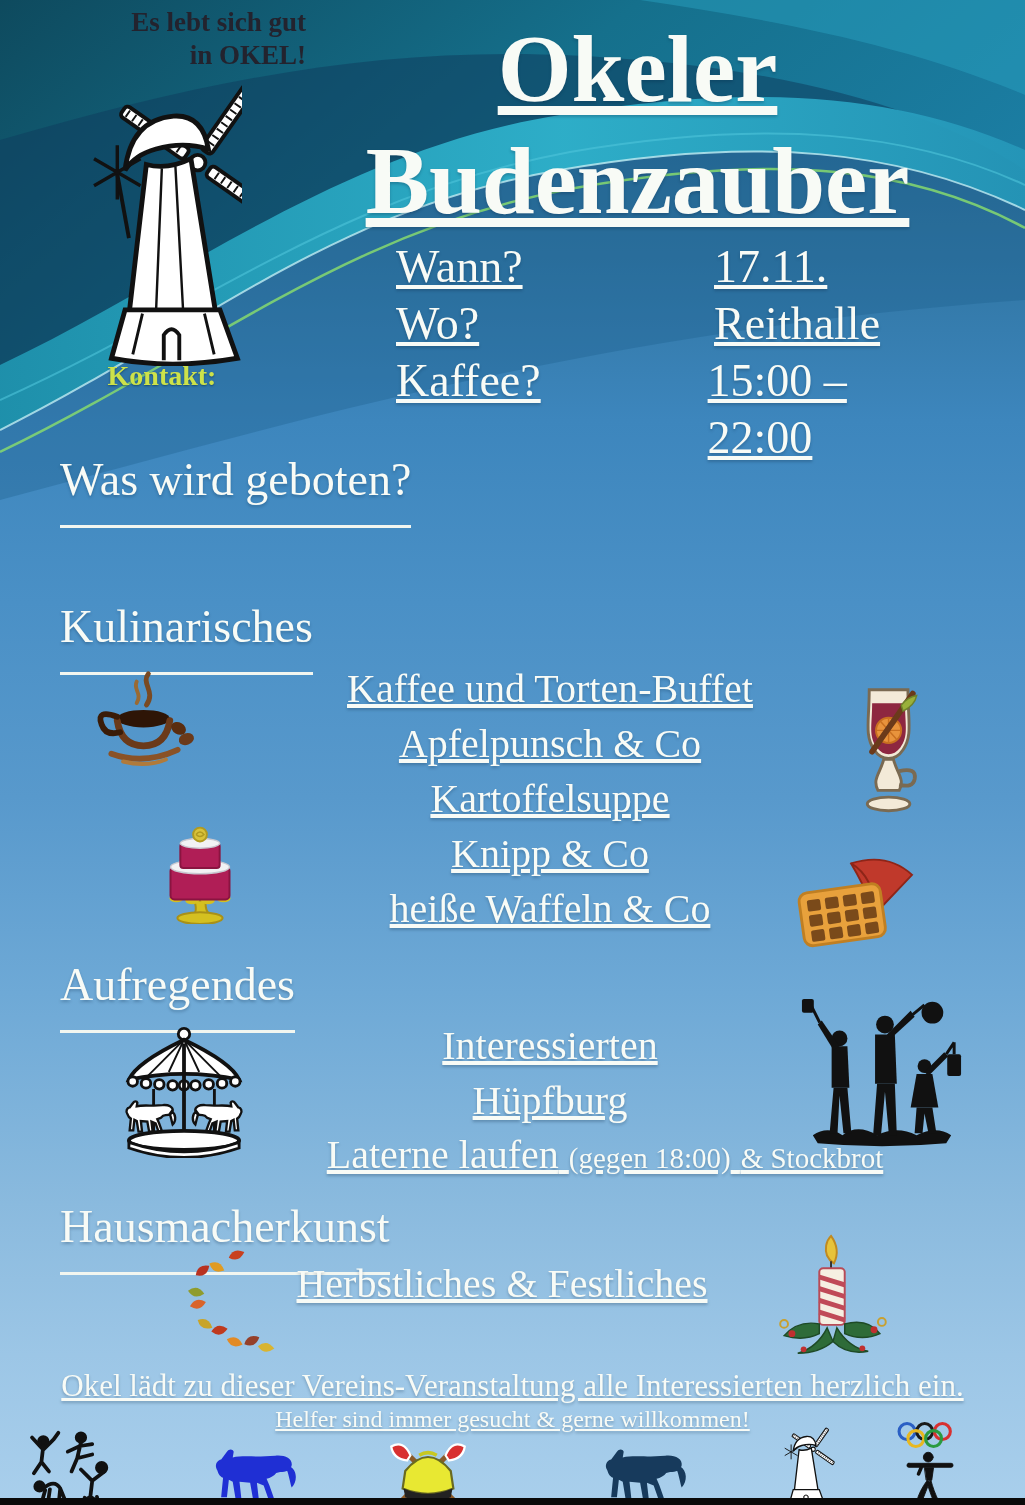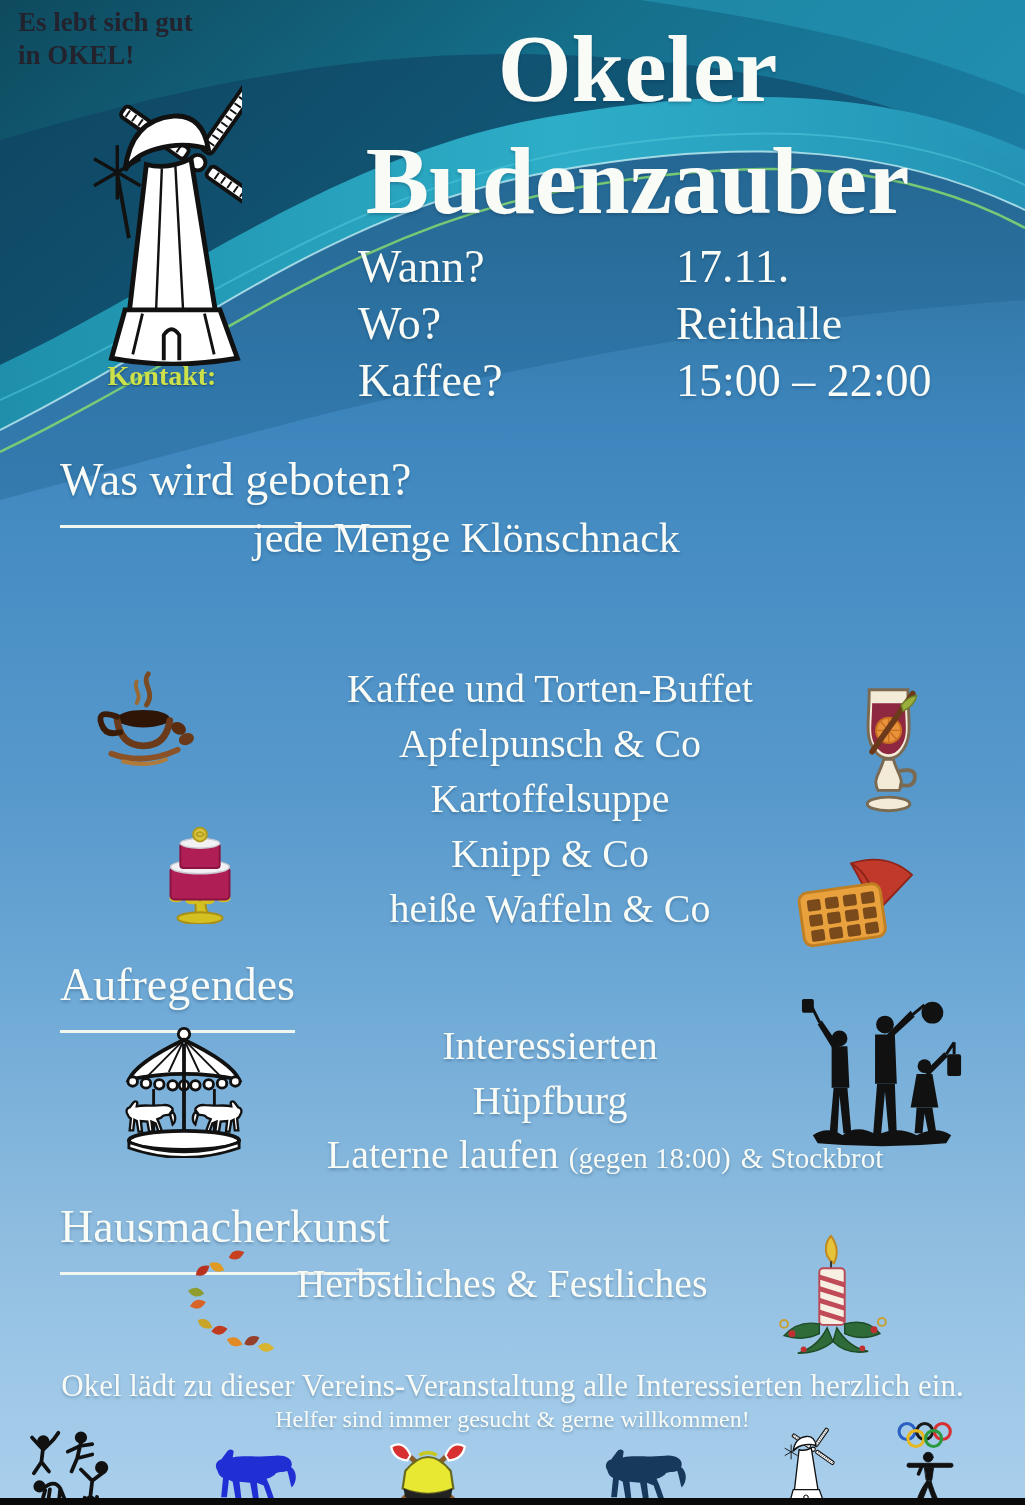--- a/index.html
+++ b/index.html
@@ -3,38 +3,38 @@
 <meta charset="utf-8">
 <style>
   html,body{margin:0;padding:0;background:#1b1b1b;}
   .poster{
     position:relative;width:1025px;height:1505px;margin:0 auto;overflow:hidden;
     font-family:"Liberation Serif", serif;
     background:linear-gradient(180deg,#1d5c86 0%,#2e739f 15%,#3d86bd 28%,#4a90c6 40%,#5899cc 53%,#6ea9d6 66%,#8abade 80%,#9cc6e6 90%,#a9cfec 100%);
     color:#f8fbf6;
   }
   .abs{position:absolute;}
-  .txt{text-shadow:0 2px 3px rgba(10,40,70,.28);}
+  .txt{text-shadow:0 2px 3px rgba(10,40,70,.28);text-decoration:underline;}
   
   .bg-waves{position:absolute;top:0;left:0;width:1025px;height:500px;}
   
-  .motto{left:18px;top:6px;width:288px;text-align:left;
+  .motto{left:18px;top:6px;width:288px;text-align:right;
     font-size:27px;line-height:33px;font-weight:bold;color:#23232e;text-shadow:none;}
   .windmill-big{left:72px;top:56px;}
   .kontakt{left:18px;top:364px;width:288px;text-align:center;color:#cde24a;font-weight:bold;text-shadow:0 1px 2px rgba(0,30,50,.5);}
   .kontakt .k1{font-size:28px;line-height:24px;}
   .kontakt .k2{font-size:22px;line-height:26px;}
   
   .title{left:250px;top:8px;width:775px;text-align:center;font-weight:bold;}
   .title .t1{font-size:95px;line-height:122px;}
   .title .t2{font-size:95px;line-height:102px;}
   
   .details{left:358px;top:238px;width:600px;font-size:46px;}
   .details .row{display:flex;line-height:57px;}
-  .details .lbl{width:318px;}
+  .details .lbl{width:318px;margin-left:38px;}
   
   .heading{font-size:46px;line-height:50px;}
   .heading span{display:inline-block;border-bottom:3px solid #f2f6f0;padding-bottom:20px;}
   .h-intro{left:60px;top:455px;}
   .intro-sub{left:253px;top:514px;font-size:42px;}
   
   .h-kulinarisches{left:60px;top:602px;}
   .kulinarisches-items{left:75px;top:661px;width:950px;text-align:center;font-size:40px;line-height:55px;}
   .h-aufregendes{left:60px;top:960px;}
   .aufregendes-items{left:75px;top:1018px;width:950px;text-align:center;font-size:40px;line-height:55px;}
@@ -140,22 +140,22 @@
       <div class="lbl">Wo?</div>
       <div>Reithalle</div>
     </div>
     <div class="row">
       <div class="lbl">Kaffee?</div>
       <div>15:00 – 22:00</div>
     </div>
   </div>
 
   <div class="abs heading h-intro txt"><span>Was wird geboten?</span></div>
-  <div class="abs intro-sub txt">jede Menge Klönschnack</div>
-
+
+  <div class="abs heading h-kulinarisches txt"><span>Kulinarisches</span></div>
   <div class="abs kulinarisches-items txt">
     <div>Kaffee und Torten-Buffet</div>
     <div>Apfelpunsch &amp; Co</div>
     <div>Kartoffelsuppe</div>
     <div>Knipp &amp; Co</div>
     <div>heiße Waffeln &amp; Co</div>
   </div>
 
   <svg class="abs i-coffee" width="112" height="112" viewBox="0 0 115 115" aria-hidden="true">
     <path d="M62,6 C54,16 70,24 60,38" stroke="#7a4a22" stroke-width="5" fill="none" stroke-linecap="round"></path>

